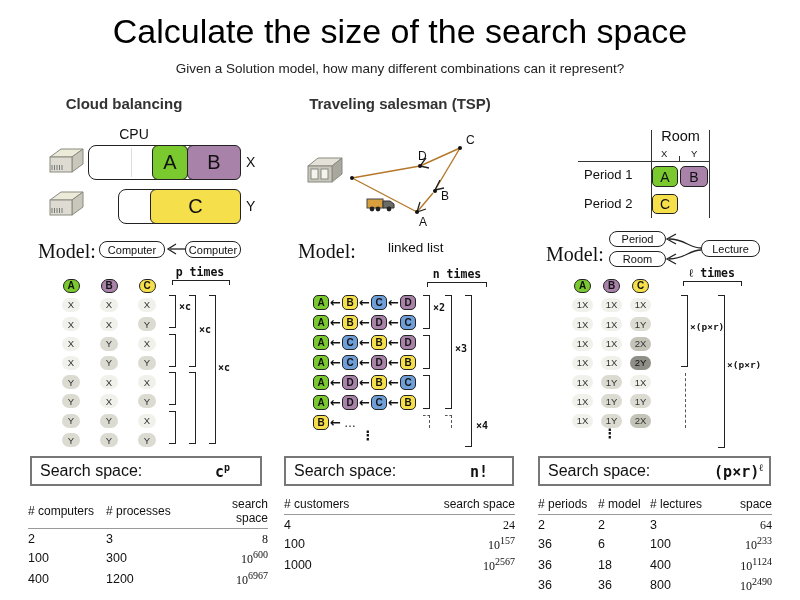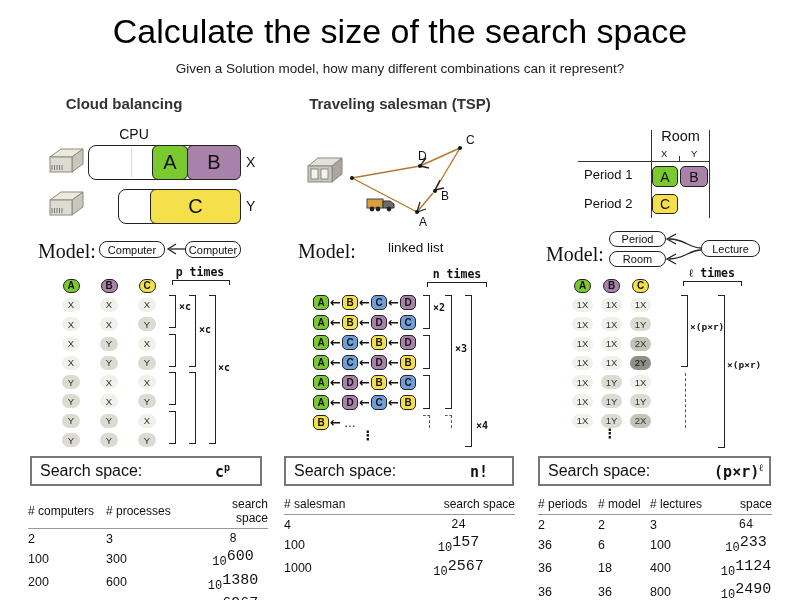--- a/index.html
+++ b/index.html
@@ -52,22 +52,22 @@
              justify-content:space-between;box-sizing:border-box;background:#fff;}
   .sb-label{font-size:16px;padding-left:8px;}
   .sb-formula{font-family:"DejaVu Sans Mono",monospace;font-weight:bold;font-size:15px;}
   .sb-formula sup{font-size:10px;}
   
   .btable table{border-collapse:collapse;width:100%;}
   .btable th{font-weight:normal;text-align:left;font-size:12px;color:#111;padding:0 0 3px 0;
              border-bottom:1.5px solid #999;}
   .btable th:last-child{text-align:right;}
   .btable td{padding:2.5px 0 0 0;font-size:12.5px;}
-  .btable td:last-child{text-align:center;font-family:Liberation Mono, monospace;font-size:12px;}
-  .btable sup{font-size:15px;}
+  .btable td:last-child{text-align:right;font-family:Liberation Serif, serif;font-size:12px;}
+  .btable sup{font-size:10px;}
 </style>
 </head>
 <body>
 
 <div class="slide">
 
   <div class="abs title">Calculate the size of the search space</div>
   <div class="abs subtitle">Given a Solution model, how many different combinations can it represent?</div>
 
   <div class="abs colhead" style="left:4px;top:95px;width:240px;">Cloud balancing</div>
@@ -446,37 +446,32 @@
             <td>2</td>
             <td>3</td>
             <td>8</td>
           </tr>
           <tr>
             <td>100</td>
             <td>300</td>
             <td>10<sup>600</sup></td>
           </tr>
           <tr>
-            <td>200</td>
-            <td>600</td>
-            <td>10<sup>1380</sup></td>
-          </tr>
-          <tr>
             <td>400</td>
             <td>1200</td>
             <td>10<sup>6967</sup></td>
           </tr>
         </tbody>
       </table>
     </div>
   <div id="t2" class="abs btable" style="left:284px;top:497px;width:231px;">
       <table>
         <thead>
           <tr>
-            <th style="width: 118px;"># salesman</th>
+            <th style="width: 118px;"># customers</th>
             <th style="width: 113px;">search space</th>
           </tr>
         </thead>
         <tbody>
           <tr>
             <td>4</td>
             <td>24</td>
           </tr>
           <tr>
             <td>100</td>

